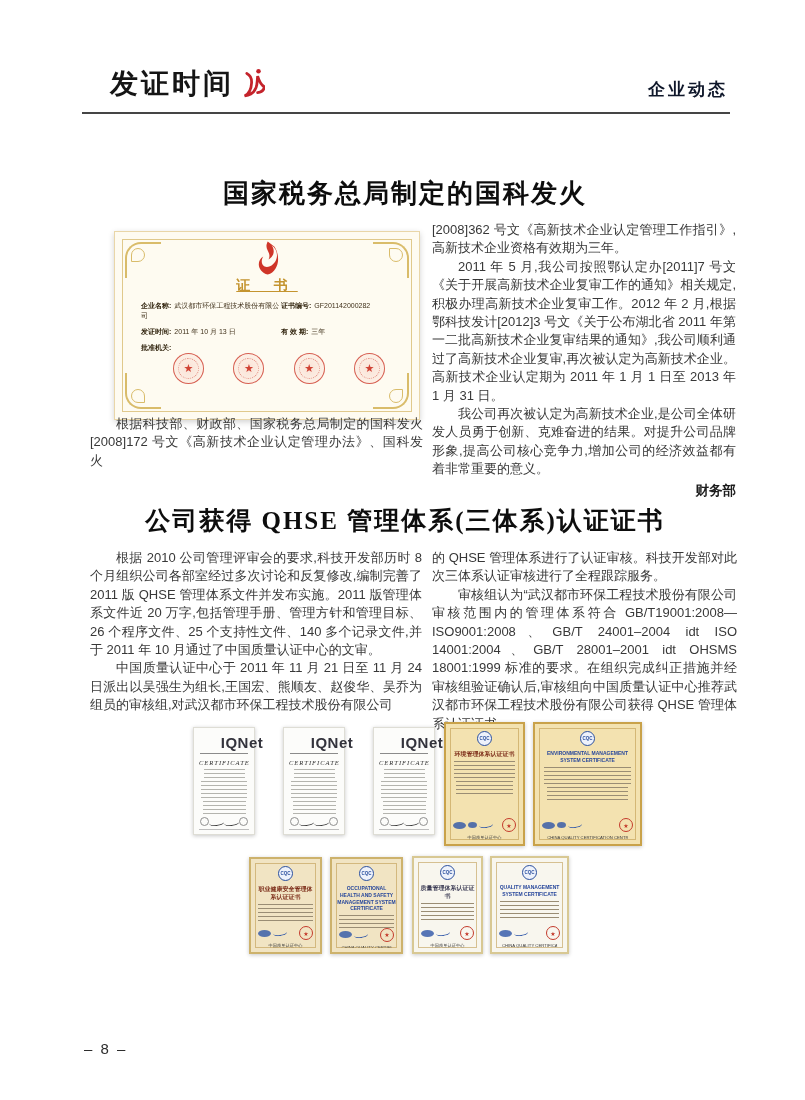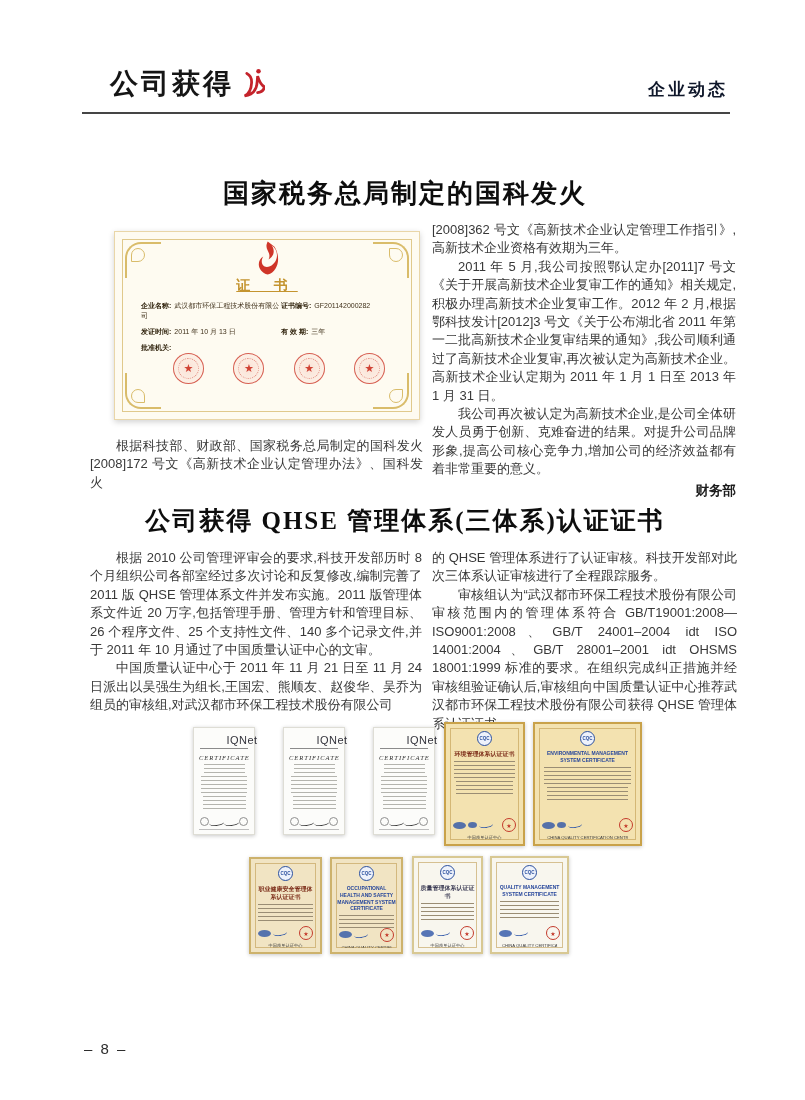--- a/index.html
+++ b/index.html
@@ -18,21 +18,21 @@
              font-family:"Liberation Serif","DejaVu Serif",serif;font-weight:bold;color:#0d0d0d;letter-spacing:2px;}
   .t1{top:176px;font-size:26px;}
   .t2{top:504px;font-size:25px;}
 
   
   .col{position:absolute;font-size:13px;line-height:18.4px;text-align:justify;color:#383838;}
   .col p{margin:0;}
   .col p.ind{text-indent:2em;}
   .sign{font-weight:bold;color:#1c1c1c;text-align:right;font-size:13.5px;}
   .a1-right{left:432px;top:221px;width:304px;}
-  .a1-caption{left:90px;top:437px;width:333px;}
+  .a1-caption{left:90px;top:415px;width:333px;}
   .a2-left{left:90px;top:549px;width:332px;}
   .a2-right{left:432px;top:549px;width:305px;}
   .a2-right .sign{margin-top:-18.4px;}
   .a1-right .sign{margin-top:3px;}
 
   
   .big-cert{position:absolute;left:114px;top:231px;width:306px;height:189px;background:#fefbf1;
             border:1px solid #e9d6a8;box-shadow:0 2px 6px rgba(0,0,0,.18);box-sizing:border-box;
             display:flex;flex-direction:column;align-items:center;padding-top:6px;}
   .big-cert::before{content:"";position:absolute;inset:7px;border:1px solid #e0c98c;pointer-events:none;}
@@ -61,21 +61,21 @@
            background:radial-gradient(circle,rgba(228,84,64,.14),rgba(228,84,64,.03));position:relative;}
   .bc-seal::before{content:"";position:absolute;inset:4px;border:1px dotted rgba(205,58,44,.55);border-radius:50%;}
 
   
   .cert{position:absolute;box-sizing:border-box;box-shadow:0 1px 4px rgba(0,0,0,.22);
         display:flex;flex-direction:column;}
   
   .iqnet{background:#fcfcfa;border:1px solid #deddd5;padding:6px 5px 4px;}
   .iq-logo-row{display:flex;align-items:center;justify-content:center;gap:3px;}
   .iq-dash{width:7px;height:1.5px;background:#555;}
-  .iq-logo{font-size:11px;font-weight:normal;color:#33333c;letter-spacing:.5px;padding-left:36px;}
+  .iq-logo{font-size:15px;font-weight:bold;color:#33333c;letter-spacing:.5px;padding-left:36px;}
   .iq-rule{height:1px;background:#8b8b8b;margin:2px 1px 0;}
   .iq-word{font-family:"Liberation Serif","DejaVu Serif",serif;font-style:italic;font-size:6.5px;
            letter-spacing:1px;text-align:center;color:#2e2e2e;margin-top:5px;}
   .fine-lines{background:repeating-linear-gradient(to bottom,#b4b4ae 0,#b4b4ae 1px,transparent 1px,transparent 4px);
               margin:3px auto 0;}
   .fl-a{width:82%;height:9px;}
   .fl-b{width:92%;height:17px;}
   .fl-c{width:86%;height:13px;}
   .iq-sigrow{margin-top:auto;display:flex;justify-content:space-between;align-items:flex-end;padding:0 1px;}
   .mini-seal{width:7px;height:7px;border:1px solid #8f8f8f;border-radius:50%;}
@@ -116,21 +116,21 @@
 
   
   .page-number{position:absolute;left:84px;top:1040px;font-size:15px;letter-spacing:2px;color:#2d2d2d;}
 </style>
 </head>
 <body>
 
 <div class="page">
 
   <div class="masthead">
-    <span class="logo-text">公司获得</span>
+    <span class="logo-text">发证时间</span>
     <svg class="logo-mark" viewBox="0 0 30 36">
       <path d="M9 7 q6 3 5.5 11 q-0.5 11 -8 15 q14 -2 14.5 -17 l0.5 -6 q3 10 8 12.5 q-1.5 6 -8 6.5" stroke="#c4232b" stroke-width="3.2" fill="none" stroke-linecap="round"></path>
       <circle cx="22.5" cy="4.5" r="2.6" fill="#c4232b"></circle>
     </svg>
   </div>
   <div class="section-label">企业动态</div>
   <div class="header-rule"></div>
 
   <div class="art-title t1">国家税务总局制定的国科发火</div>
 

